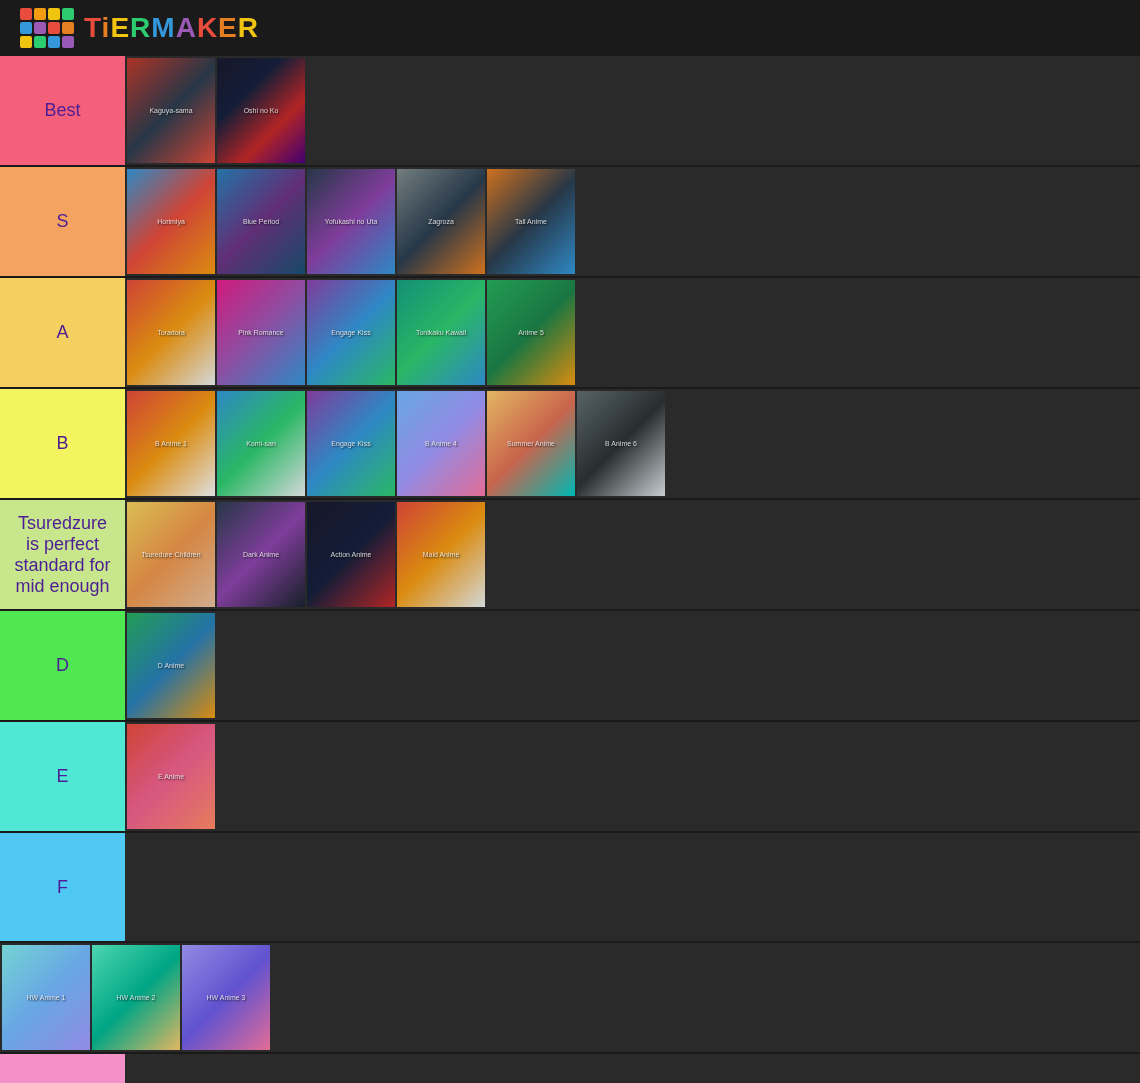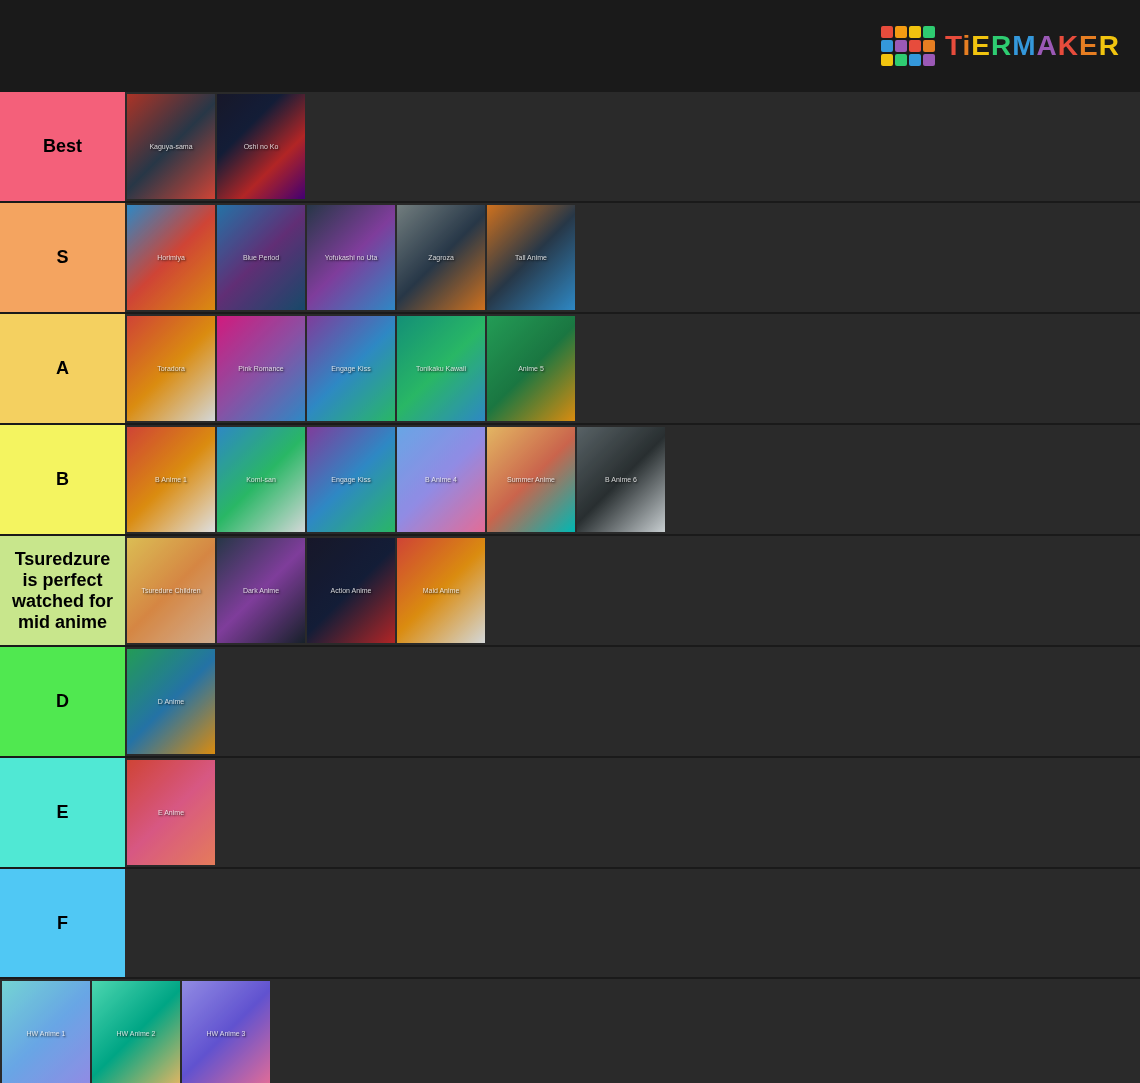--- a/index.html
+++ b/index.html
@@ -4,23 +4,23 @@
   <style>
     * { margin: 0; padding: 0; box-sizing: border-box; }
     body {
       background: #1a1a1a;
       font-family: Arial, sans-serif;
       width: 1140px;
       min-height: 1083px;
     }
     .header {
       display: flex;
-      justify-content: flex-end;
+      justify-content: flex-start;
       align-items: center;
-      padding: 26px 20px;
+      padding: 8px 20px;
       background: #1a1a1a;
     }
     .logo-container {
       display: flex;
       align-items: center;
       gap: 10px;
     }
     .logo-grid {
       display: grid;
       grid-template-columns: repeat(4, 12px);
@@ -55,22 +55,22 @@
       min-height: 110px;
     }
     .tier-label {
       display: flex;
       align-items: center;
       justify-content: center;
       width: 125px;
       min-width: 125px;
       text-align: center;
       font-size: 18px;
-      font-weight: bold;
-      color: #000000;
+      font-weight: normal;
+      color: #4c1d95;
       padding: 9px;
       word-wrap: break-word;
     }
     .tier-content {
       display: flex;
       flex-wrap: wrap;
       flex: 1;
       background: #2a2a2a;
       padding: 2px;
       gap: 2px;
@@ -284,21 +284,21 @@
         </div>
         <div class="anime-card">
           <div class="anime-card-inner card-study">
             <div style="position:absolute;inset:0;background:rgba(0,0,0,0.1);"></div>
     <div style="position:relative;z-index:1;font-size:7px;color:rgba(255,255,255,0.8);text-shadow:1px 1px 2px rgba(0,0,0,0.8);text-align:center;padding:2px;">B Anime 6</div>
           </div>
         </div>
       </div>
     </div>
     <div class="tier-row">
-      <div class="tier-label tier-c">Tsuredzure is perfect watched for mid anime</div>
+      <div class="tier-label tier-c">Tsuredzure is perfect standard for mid enough</div>
       <div class="tier-content">
         <div class="anime-card">
           <div class="anime-card-inner card-children">
             <div style="position:absolute;inset:0;background:rgba(0,0,0,0.1);"></div>
     <div style="position:relative;z-index:1;font-size:7px;color:rgba(255,255,255,0.8);text-shadow:1px 1px 2px rgba(0,0,0,0.8);text-align:center;padding:2px;">Tsuredure Children</div>
           </div>
         </div>
         <div class="anime-card">
           <div class="anime-card-inner card-dark1">
             <div style="position:absolute;inset:0;background:rgba(0,0,0,0.1);"></div>

